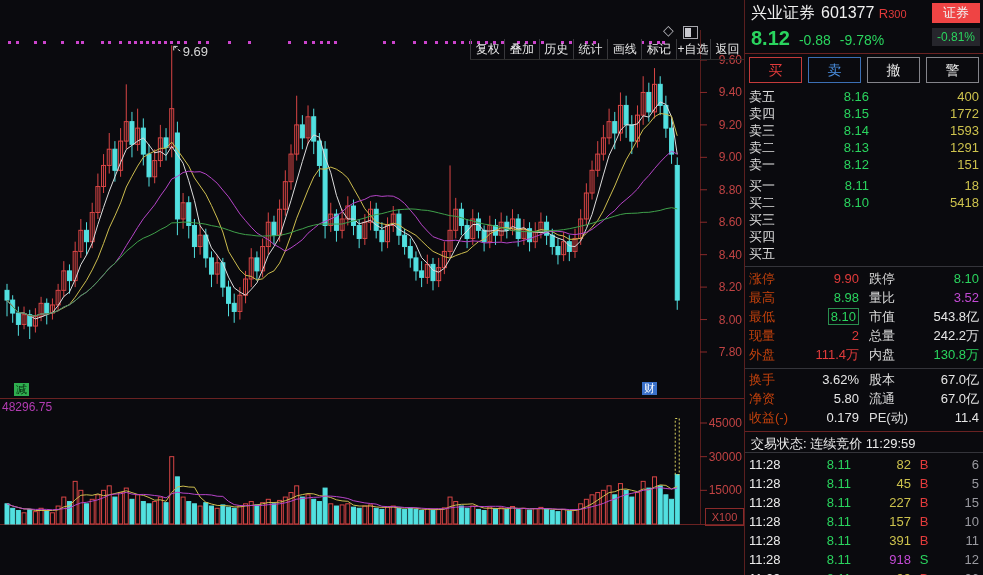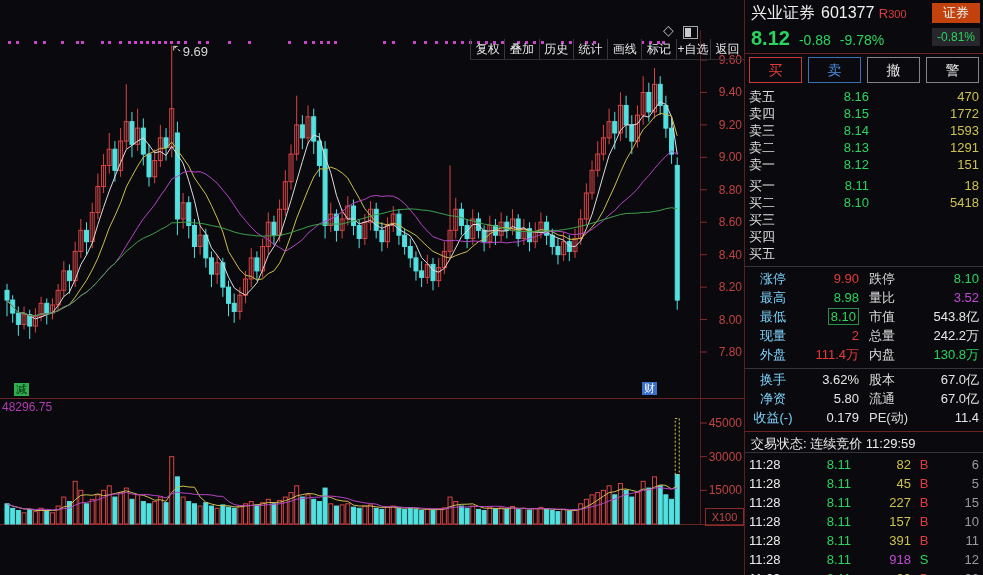--- a/index.html
+++ b/index.html
@@ -22,42 +22,42 @@
            border-bottom:1px solid #2e2e2e;margin-top:39px;}
   .menu-item{flex:1;font-size:12px;color:#e8e8e8;text-align:center;line-height:20px;
              border-left:1px solid #38383c;white-space:nowrap;cursor:default;}
   
   .right-panel{position:absolute;left:745px;top:0;width:238px;height:575px;background:#0a0a0e;}
   .v-divider{position:absolute;left:744px;top:0;width:1px;height:575px;background:#5a1f1f;}
   .rp-title{position:absolute;left:6px;top:3px;font-size:16px;color:#f0f0f0;white-space:nowrap;}
   .rp-title .code{margin-left:6px;}
   .rp-rtag{color:#e23b3b;font-size:13px;}
   .rp-rtag small{font-size:11px;}
-  .board-btn{position:absolute;right:3px;top:3px;width:48px;height:20px;background:#c2410c;
+  .board-btn{position:absolute;right:3px;top:3px;width:48px;height:20px;background:#ef4444;
              color:#f0f0f0;font-size:13px;text-align:center;line-height:20px;}
   .price-row{position:absolute;left:6px;top:27px;display:flex;align-items:baseline;gap:9px;}
   .big-price{font-size:20px;font-weight:bold;color:#2ad45e;}
   .chg{font-size:14px;color:#2ad45e;}
   .sector-box{position:absolute;right:3px;top:28px;background:#26262c;color:#2ad45e;
               font-size:12px;padding:2px 5px;}
   .hline{position:absolute;left:745px;width:238px;height:1px;}
   .btn-row{position:absolute;left:4px;top:57px;width:230px;display:flex;gap:6px;}
   .t-btn{flex:1;height:24px;font-size:14px;text-align:center;line-height:24px;
          background:transparent;cursor:pointer;}
   .btn-buy{border:1px solid #c53b3b;color:#e23b3b;}
   .btn-sell{border:1px solid #3c6fb4;color:#4a8fe0;}
   .btn-gray{border:1px solid #84848a;color:#e6e6e6;}
   .ob{position:absolute;left:4px;width:230px;}
   .ob-row{display:flex;height:17px;align-items:center;font-size:13px;}
   .ob-label{width:40px;color:#dcdcdc;}
   .ob-price{width:80px;text-align:right;color:#2ad45e;}
   .ob-vol{flex:1;text-align:right;color:#cdc24d;}
   .stats{position:absolute;left:4px;width:230px;}
   .st-row{display:flex;height:19px;align-items:center;font-size:13px;}
-  .st-l{width:48px;color:#7dd3fc;white-space:nowrap;text-align:center;}
+  .st-l{width:48px;color:#c2410c;white-space:nowrap;}
   .st-v1{width:62px;text-align:right;}
   .st-l2{width:52px;margin-left:10px;color:#dcdcdc;white-space:nowrap;}
   .st-v2{flex:1;text-align:right;}
   .boxed{border:1px solid #2a8f4f;padding:0 2px;}
   .status-line{position:absolute;left:6px;top:435px;font-size:13px;color:#ececec;white-space:nowrap;}
   .tx{position:absolute;left:4px;top:455px;width:230px;}
   .tx-row{display:flex;height:19px;align-items:center;font-size:13px;}
   .tx-time{width:42px;color:#ececec;}
   .tx-price{width:60px;text-align:right;color:#2ad45e;}
   .tx-vol{width:60px;text-align:right;}
@@ -566,21 +566,21 @@
         <div class="t-btn btn-buy">买</div>
         <div class="t-btn btn-sell">卖</div>
         <div class="t-btn btn-gray">撤</div>
         <div class="t-btn btn-gray">警</div>
       </div>
 
     <div class="ob" id="asks" style="top:88px">
         <div class="ob-row">
           <span class="ob-label">卖五</span>
           <span class="ob-price">8.16</span>
-          <span class="ob-vol">470</span>
+          <span class="ob-vol">400</span>
         </div>
         <div class="ob-row">
           <span class="ob-label">卖四</span>
           <span class="ob-price">8.15</span>
           <span class="ob-vol">1772</span>
         </div>
         <div class="ob-row">
           <span class="ob-label">卖三</span>
           <span class="ob-price">8.14</span>
           <span class="ob-vol">1593</span>

